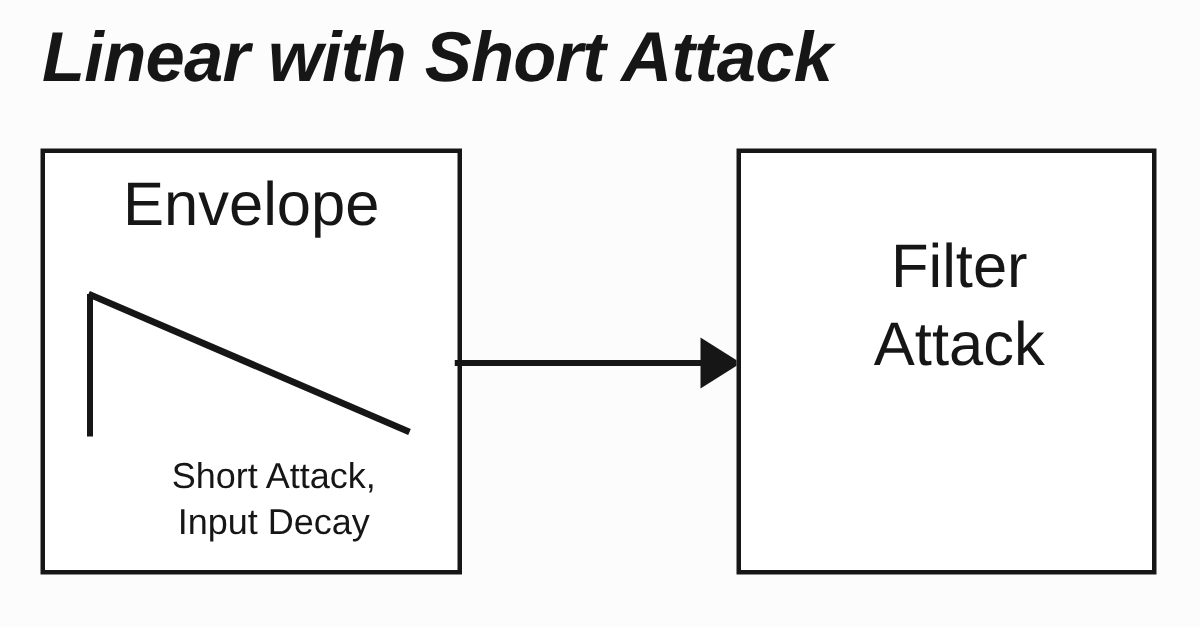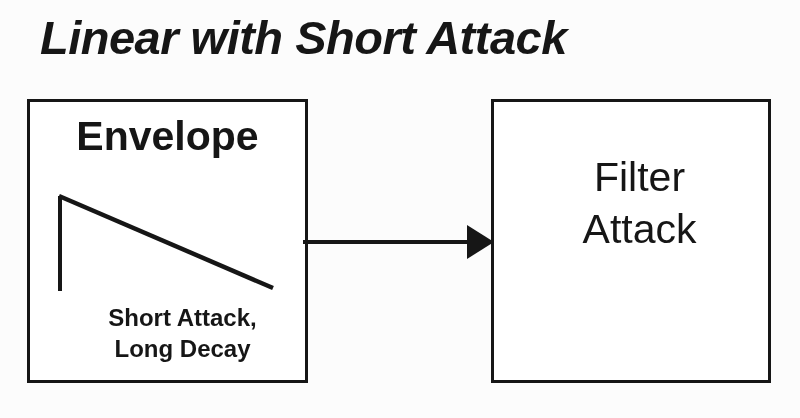--- a/index.html
+++ b/index.html
@@ -25,36 +25,34 @@
     position: absolute;
     left: 28px;
     top: 10px;
     font-size: 47px;
     font-weight: bold;
     font-style: italic;
     letter-spacing: -0.5px;
     line-height: 56px;
     white-space: nowrap;
     color: #161616;
-    margin-left: 12px;
   }
 
   
   .block-box {
     position: absolute;
     box-sizing: border-box;
     border: 3px solid #161616;
     background: #ffffff;
   }
   #envelope-box {
     left: 27px;
     top: 99px;
     width: 281px;
     height: 284px;
-    font-weight: bold;
   }
   #filter-box {
     left: 491px;
     top: 99px;
     width: 280px;
     height: 284px;
   }
 
   
   #envelope-title {
@@ -129,21 +127,21 @@
 
     <svg id="envelope-plot" viewBox="0 0 275 120">
 
       <line x1="30" y1="104" x2="30" y2="9" stroke="#161616" stroke-width="4" stroke-linecap="butt"></line>
 
       <line x1="29" y1="9" x2="243" y2="101" stroke="#161616" stroke-width="4.5" stroke-linecap="butt"></line>
     </svg>
 
     <div id="envelope-caption">
       <span class="cap-line">Short Attack,</span>
-      <span class="cap-line">Long Decay</span>
+      <span class="cap-line">Input Decay</span>
     </div>
   </div>
 
   <svg id="connector-arrow" viewBox="0 0 192 48">
     <line x1="0" y1="24" x2="170" y2="24" stroke="#161616" stroke-width="4"></line>
     <polygon points="164,7 191,24 164,41" fill="#161616"></polygon>
   </svg>
 
   <div id="filter-box" class="block-box">
     <div id="filter-label">

